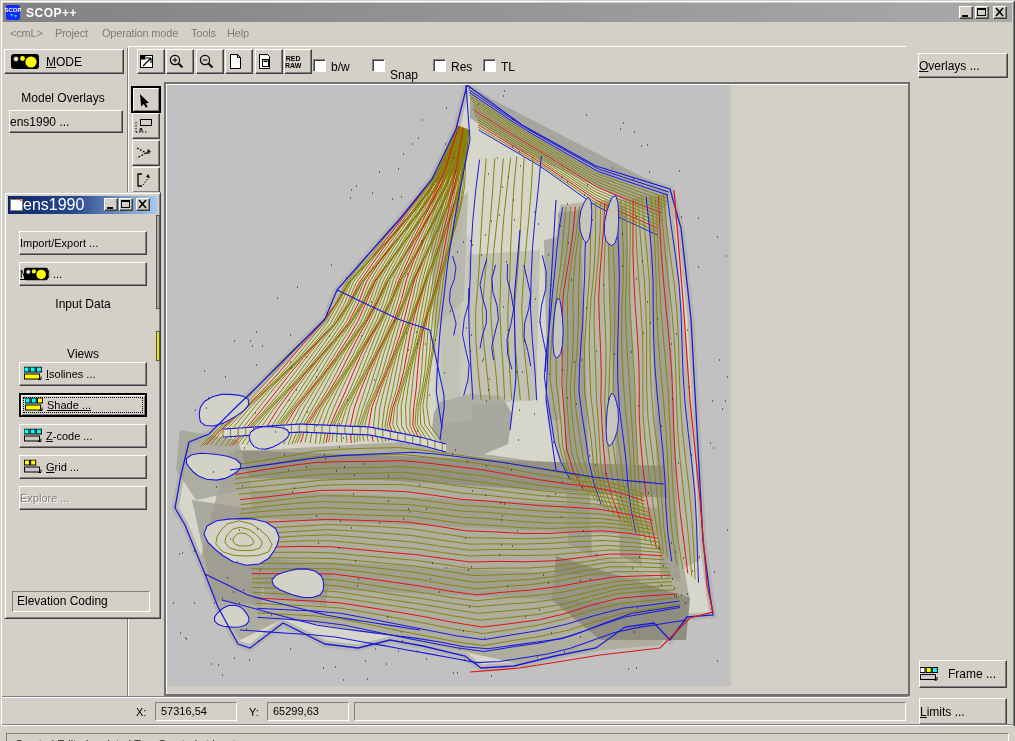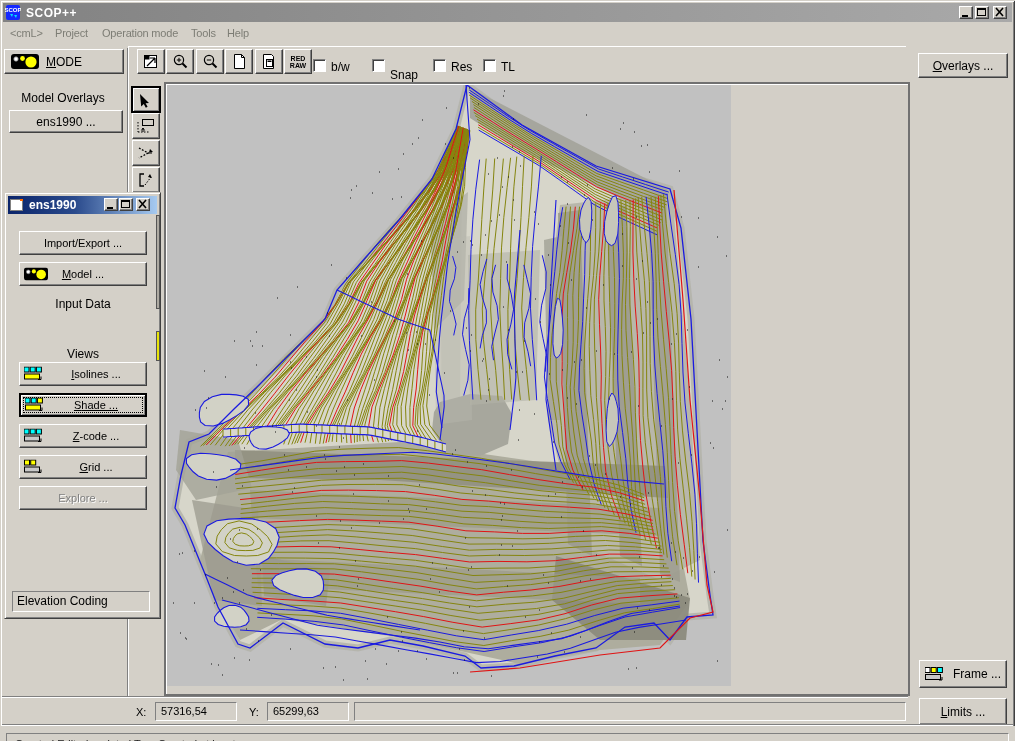--- a/index.html
+++ b/index.html
@@ -1,18 +1,18 @@
 <!DOCTYPE html>
 <html><head><meta charset="utf-8"><style>
 *{margin:0;padding:0;box-sizing:border-box}
 html,body{width:1015px;height:741px;overflow:hidden}
 body{background:#d4d0c8;font-family:"Liberation Sans",sans-serif;font-size:11px;color:#000;position:relative}
 .abs{position:absolute}
 .sunken{background:#d4d0c8;border:1px solid;border-color:#808080 #fff #fff #808080}
-.btn{background:#d4d0c8;border:1px solid;border-color:#fff #404040 #404040 #fff;box-shadow:inset -1px -1px 0 #808080;display:flex;align-items:center;justify-content:center}
+.btn{background:#d4d0c8;border:1px solid;border-color:#fff #404040 #404040 #fff;box-shadow:inset -1px -1px 0 #808080;display:flex;align-items:center;}
 .tb{display:flex;align-items:center;justify-content:center}
 .cap{height:19px;background:linear-gradient(90deg,#828282,#a9a9a9);display:flex;align-items:center}
 .wbtn{width:14px;height:13px;background:#d4d0c8;border:1px solid;border-color:#fff #404040 #404040 #fff;box-shadow:inset -1px -1px 0 #808080;display:flex;align-items:center;justify-content:center}
 .cb{width:13px;height:13px;background:#fff;border:1px solid;border-color:#808080 #fff #fff #808080;box-shadow:inset 1px 1px 0 #404040}
 .lbl{position:absolute;white-space:nowrap}
 </style></head><body>
 <div class="abs" style="left:0;top:0;width:1015px;height:741px;box-shadow:inset 1px 1px 0 #d4d0c8,inset -1px 0 0 #404040,inset 2px 2px 0 #fff,inset -2px 0 0 #808080;pointer-events:none;z-index:90"></div>
 <div class="abs cap" style="left:3px;top:3px;width:1009px">
     <svg width="16" height="16" style="margin-left:2px" viewBox="0 0 16 16">
       <rect x="1" y="0" width="14" height="15" rx="2" fill="#1428ff"></rect>
@@ -333,21 +333,21 @@
     <path d="M467.0 85.0 522.0 125.0 596.0 166.0 670.0 189.0 681.0 228.0 691.0 319.0 695.0 393.0 699.0 467.0 703.0 541.0 710.0 595.0 713.0 615.0 687.0 617.0 670.0 640.0 654.0 623.0 625.0 627.0 596.0 648.0 555.0 656.0 514.0 666.0 481.0 668.0 465.0 656.0 423.0 646.0 390.0 640.0 358.0 648.0 325.0 644.0 283.0 623.0 250.0 648.0 238.0 644.0 218.0 607.0 205.0 574.0 185.0 525.0 175.0 508.0 181.0 475.0 189.0 442.0 209.0 434.0 234.0 409.0 259.0 385.0 292.0 352.0 325.0 319.0 337.0 290.0 366.0 257.0 399.0 220.0 432.0 179.0 456.0 129.0Z" fill="none" stroke="#1a1ae0" stroke-width="1.3"></path>
     <path d="M674.0 190.0 683.0 300.0 690.0 400.0 700.0 500.0 707.0 585.0 713.0 612.0 690.0 618.0 660.0 648.0 600.0 655.0 520.0 668.0 470.0 672.0" fill="none" stroke="#e01414" stroke-width="1.2"></path>
     <path d="M550 285h1M258 641h1M227 578h1M499 555h1M567 398h1M471 567h1M507 586h1M485 495h1M324 455h1M371 302h1M678 463h1M502 187h1M567 182h1M519 410h1M543 575h1M592 220h1M681 595h1M344 467h1M387 617h1M421 241h1M307 412h1M316 426h1M657 319h1M512 546h1M459 649h1M562 482h1M463 242h1M519 152h1M408 350h1M687 594h1M316 377h1M271 615h1M642 261h1M518 440h1M257 529h1M465 538h1M674 596h1M622 266h1M583 531h1M470 241h1M643 333h1M289 400h1M567 204h1M524 341h1M453 158h1M491 221h1M514 220h1M661 585h1M534 212h1M246 629h1M482 361h1M596 555h1M406 333h1M426 509h1M537 657h1M357 586h1M416 332h1M671 344h1M638 406h1M672 579h1M596 351h1M402 641h1M561 177h1M486 401h1M489 379h1M633 179h1M275 432h1M538 224h1M239 603h1M307 432h1M508 330h1M488 390h1M560 226h1M388 476h1M676 597h1M647 302h1M260 570h1M553 442h1M336 471h1M472 245h1M500 503h1M284 455h1M317 370h1M661 577h1M589 456h1M316 516h1M471 335h1M649 610h1M468 570h1M488 174h1M658 548h1M637 608h1M230 539h1M650 323h1M508 177h1M674 588h1M699 557h1M571 280h1M675 552h1M639 557h1M318 543h1M233 592h1M636 217h1M614 354h1M339 548h1M325 459h1M463 631h1M408 509h1M343 438h1M450 311h1M485 235h1M672 399h1M561 517h1M535 299h1M213 472h1M630 504h1M394 321h1M401 632h1M539 610h1M506 262h1M469 88h1M329 336h1M486 466h1M425 344h1M290 362h1M659 548h1M452 454h1M355 561h1M578 477h1M430 579h1M513 200h1M549 374h1M306 467h1M689 387h1M631 352h1M605 474h1M685 603h1M504 504h1M446 568h1M469 607h1M574 362h1M517 531h1M455 450h1M347 400h1M548 496h1M466 328h1M661 426h1M548 583h1M586 308h1M580 581h1M687 330h1M576 404h1M499 215h1M540 322h1M244 448h1M478 104h1M520 166h1M351 528h1M379 523h1M622 234h1M363 464h1M595 465h1M580 637h1M534 414h1M292 492h1M587 185h1M501 520h1M237 562h1M539 642h1M388 501h1M216 487h1M512 147h1M590 579h1M497 158h1M361 336h1M374 380h1M358 579h1M691 455h1M620 497h1M409 512h1M609 399h1M435 340h1M568 243h1M632 568h1M222 598h1M306 357h1M503 307h1M603 285h1M648 493h1M562 370h1M582 487h1M522 372h1M294 488h1M339 424h1M429 395h1M403 519h1M353 494h1M584 195h1M291 368h1M564 652h1M457 252h1M472 491h1M243 590h1M439 592h1M483 359h1M432 563h1M513 119h1M255 413h1M239 530h1M501 545h1M296 390h1M417 344h1M339 447h1M502 516h1M288 470h1M417 431h1M555 494h1M419 485h1M671 543h1M511 470h1M676 334h1M467 462h1M663 566h1M340 521h1M481 255h1M242 486h1M551 633h1M444 373h1M407 274h1M692 571h1M484 638h1M581 360h1M525 617h1M272 426h1M516 372h1M354 475h1M636 279h1M548 255h1M683 558h1M470 351h1M346 278h1M457 673h1M401 197h1M713 448h1M222 675h1M636 668h1M727 377h1M350 198h1M628 669h1M446 108h1M256 365h1M727 530h1M412 144h1M379 172h1M214 603h1M679 171h1M491 676h1M335 667h1M586 115h1M712 401h1M234 658h1M249 660h1M717 661h1M681 217h1M205 575h1M398 169h1M698 267h1M445 144h1M256 332h1M225 377h1M398 651h1M417 651h1M647 145h1M392 199h1M182 553h1M649 172h1M351 190h1M194 551h1M426 659h1M204 371h1M725 401h1M297 287h1M710 443h1M714 572h1M185 638h1M173 603h1M290 335h1M234 341h1M504 91h1M620 129h1M180 633h1M403 154h1M634 632h1M356 186h1M422 120h1M634 132h1M365 661h1M372 193h1M290 649h1M641 146h1M262 346h1M375 649h1M719 360h1M327 313h1M464 660h1M252 346h1M698 218h1M186 639h1M612 168h1M331 265h1M503 96h1M250 341h1M218 665h1M208 398h1M453 673h1M717 237h1M179 554h1M195 410h1M623 123h1M722 409h1M277 298h1M386 664h1M194 603h1M367 679h1M323 668h1M726 256h1M418 138h1M206 408h1M343 680h1M211 664h1" stroke="#111" stroke-width="1" fill="none"></path>
   </svg>
 <div class="abs" style="left:4px;top:192px;width:157px;height:427px;background:#d4d0c8;border:1px solid;border-color:#d4d0c8 #404040 #404040 #d4d0c8;box-shadow:inset 1px 1px 0 #fff,inset -1px -1px 0 #808080;z-index:5">
     <div class="cap" style="position:absolute;left:3px;top:3px;right:3px;height:18px;background:linear-gradient(90deg,#0a246a,#2a4a8c 45%,#a6caf0)">
       <svg width="13" height="12" style="margin-left:2px">
         <rect x="0.5" y="0.5" width="12" height="11" fill="#fff" stroke="#808080"></rect>
         <rect x="10" y="0" width="3" height="2" fill="#ff6a00"></rect>
       </svg>
-      <span style="color:#fff;font-weight:bold;font-size:12px;margin-left:6px">ens1990</span>
+      <span style="color:#fff;font-weight:normal;font-size:16px;">ens1990</span>
     </div>
     <div class="abs wbtn" style="left:99px;top:5px">
       <svg width="12" height="11">
         <rect x="2" y="8" width="6" height="2" fill="#000"></rect>
       </svg>
     </div>
     <div class="abs wbtn" style="left:114px;top:5px">
       <svg width="12" height="11">
         <rect x="1.5" y="1.5" width="8" height="7" fill="none" stroke="#000"></rect>
         <rect x="1" y="1" width="9" height="2" fill="#000"></rect>

